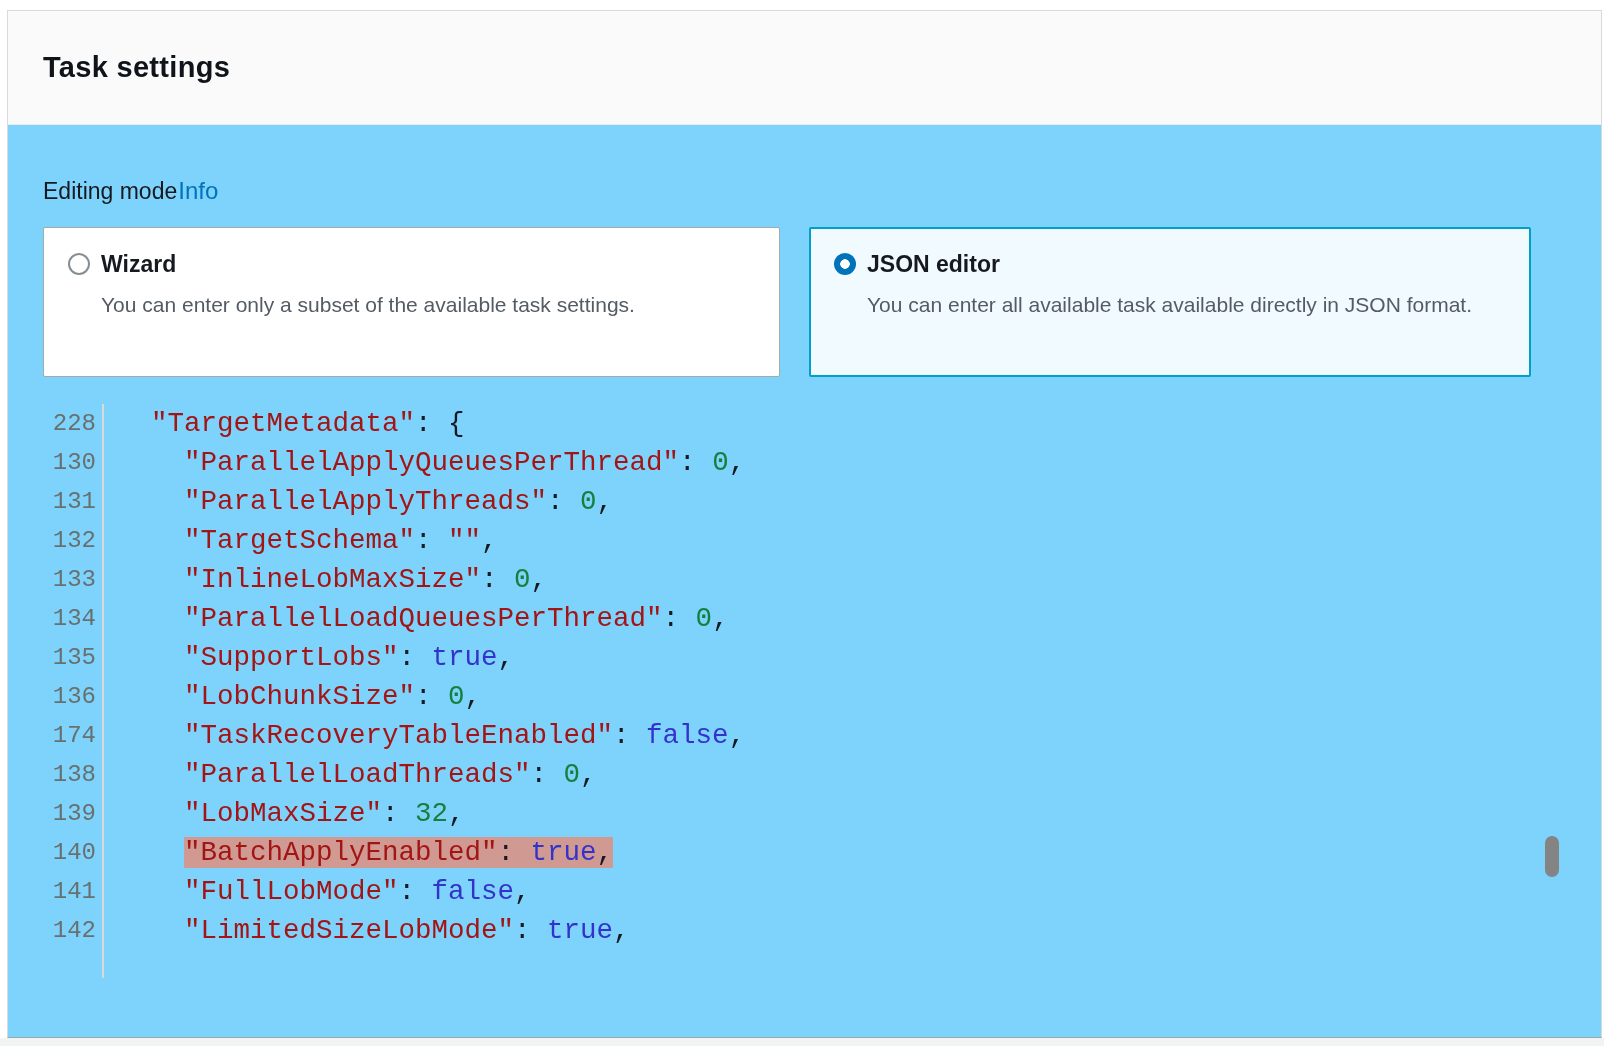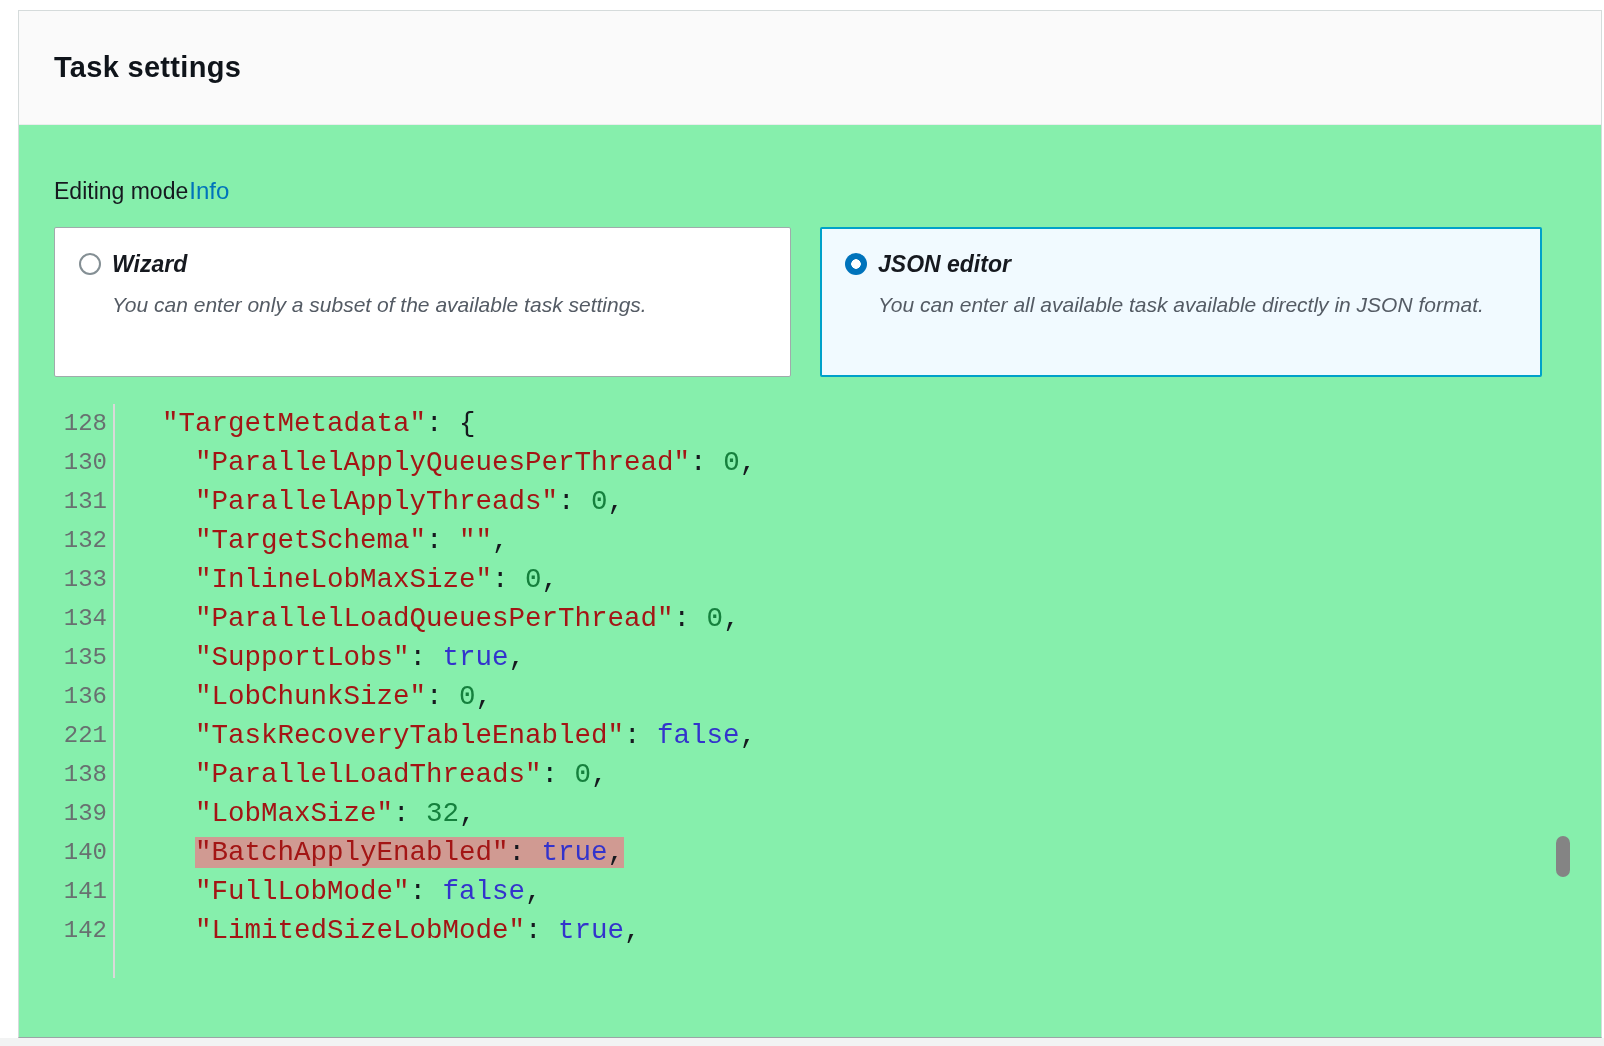--- a/index.html
+++ b/index.html
@@ -7,22 +7,22 @@
   body {
     width:1604px; height:1046px;
     background:#ffffff;
     font-family:"Liberation Sans", sans-serif;
     color:#16191f;
     position:relative;
     overflow:hidden;
   }
 
   .panel {
-    position:absolute; left:18px; top:10px; right:2px; height:1028px;
-    background:#86efac;
+    position:absolute; left:7px; top:10px; right:2px; height:1028px;
+    background:#7dd3fc;
     border:1px solid #d5dbdb;
     border-bottom-color:#9aa5a5;
   }
   .page-bottom {
     position:absolute; left:0; right:0; top:1038px; height:8px;
     background:#f2f3f3;
   }
 
   .panel-header {
     height:114px;
@@ -48,21 +48,21 @@
     padding:21px 24px 0 24px;
     cursor:pointer;
   }
   .card.wizard { width:737px; }
   .card.json {
     width:722px;
     border:2px solid #00a1c9;
     background:#f1faff;
     padding:20px 23px 0 23px;
   }
-  .card-row { display:flex; align-items:flex-start;font-style:italic; }
+  .card-row { display:flex; align-items:flex-start; }
   .radio { width:22px; height:22px; border-radius:50%; flex:none; margin-top:4px; }
   .radio.off { border:2px solid #848f94; background:#fff; }
   .radio.on  { background:radial-gradient(circle, #ffffff 0 4.5px, #0073bb 5px); }
   .card-text { margin-left:11px; }
   .card-label { font-size:23px; font-weight:600; color:#16191f; line-height:30px; }
   .card-desc {
     font-size:21px; color:#545b64; line-height:37px; margin-top:7px;
     max-width:620px;
   }
 
@@ -132,29 +132,29 @@
             <div class="card-label">JSON editor</div>
             <div class="card-desc">You can enter all available task available directly in JSON format.</div>
           </span>
         </div>
       </div>
 
     </div>
   </div>
 
   <div class="editor" id="code-lines">
-      <div class="code-row"><span class="ln">128</span><span class="codecell"><span class="seg-p">  </span><span class="seg-k">"TargetMetadata"</span><span class="seg-p">: {</span></span></div>
+      <div class="code-row"><span class="ln">228</span><span class="codecell"><span class="seg-p">  </span><span class="seg-k">"TargetMetadata"</span><span class="seg-p">: {</span></span></div>
       <div class="code-row"><span class="ln">130</span><span class="codecell"><span class="seg-p">    </span><span class="seg-k">"ParallelApplyQueuesPerThread"</span><span class="seg-p">: </span><span class="seg-n">0</span><span class="seg-p">,</span></span></div>
       <div class="code-row"><span class="ln">131</span><span class="codecell"><span class="seg-p">    </span><span class="seg-k">"ParallelApplyThreads"</span><span class="seg-p">: </span><span class="seg-n">0</span><span class="seg-p">,</span></span></div>
       <div class="code-row"><span class="ln">132</span><span class="codecell"><span class="seg-p">    </span><span class="seg-k">"TargetSchema"</span><span class="seg-p">: </span><span class="seg-k">""</span><span class="seg-p">,</span></span></div>
       <div class="code-row"><span class="ln">133</span><span class="codecell"><span class="seg-p">    </span><span class="seg-k">"InlineLobMaxSize"</span><span class="seg-p">: </span><span class="seg-n">0</span><span class="seg-p">,</span></span></div>
       <div class="code-row"><span class="ln">134</span><span class="codecell"><span class="seg-p">    </span><span class="seg-k">"ParallelLoadQueuesPerThread"</span><span class="seg-p">: </span><span class="seg-n">0</span><span class="seg-p">,</span></span></div>
       <div class="code-row"><span class="ln">135</span><span class="codecell"><span class="seg-p">    </span><span class="seg-k">"SupportLobs"</span><span class="seg-p">: </span><span class="seg-b">true</span><span class="seg-p">,</span></span></div>
       <div class="code-row"><span class="ln">136</span><span class="codecell"><span class="seg-p">    </span><span class="seg-k">"LobChunkSize"</span><span class="seg-p">: </span><span class="seg-n">0</span><span class="seg-p">,</span></span></div>
-      <div class="code-row"><span class="ln">221</span><span class="codecell"><span class="seg-p">    </span><span class="seg-k">"TaskRecoveryTableEnabled"</span><span class="seg-p">: </span><span class="seg-b">false</span><span class="seg-p">,</span></span></div>
+      <div class="code-row"><span class="ln">174</span><span class="codecell"><span class="seg-p">    </span><span class="seg-k">"TaskRecoveryTableEnabled"</span><span class="seg-p">: </span><span class="seg-b">false</span><span class="seg-p">,</span></span></div>
       <div class="code-row"><span class="ln">138</span><span class="codecell"><span class="seg-p">    </span><span class="seg-k">"ParallelLoadThreads"</span><span class="seg-p">: </span><span class="seg-n">0</span><span class="seg-p">,</span></span></div>
       <div class="code-row"><span class="ln">139</span><span class="codecell"><span class="seg-p">    </span><span class="seg-k">"LobMaxSize"</span><span class="seg-p">: </span><span class="seg-n">32</span><span class="seg-p">,</span></span></div>
       <div class="code-row"><span class="ln">140</span><span class="codecell"><span class="seg-p">    </span><span class="hl"><span class="seg-k">"BatchApplyEnabled"</span><span class="seg-p">: </span><span class="seg-b">true</span><span class="seg-p">,</span></span></span></div>
       <div class="code-row"><span class="ln">141</span><span class="codecell"><span class="seg-p">    </span><span class="seg-k">"FullLobMode"</span><span class="seg-p">: </span><span class="seg-b">false</span><span class="seg-p">,</span></span></div>
       <div class="code-row"><span class="ln">142</span><span class="codecell"><span class="seg-p">    </span><span class="seg-k">"LimitedSizeLobMode"</span><span class="seg-p">: </span><span class="seg-b">true</span><span class="seg-p">,</span></span></div>
       <div class="code-row spacer"><span class="ln"></span><span class="codecell"></span></div>
     </div>
 
   <div class="scroll-thumb"></div>
 </div>

